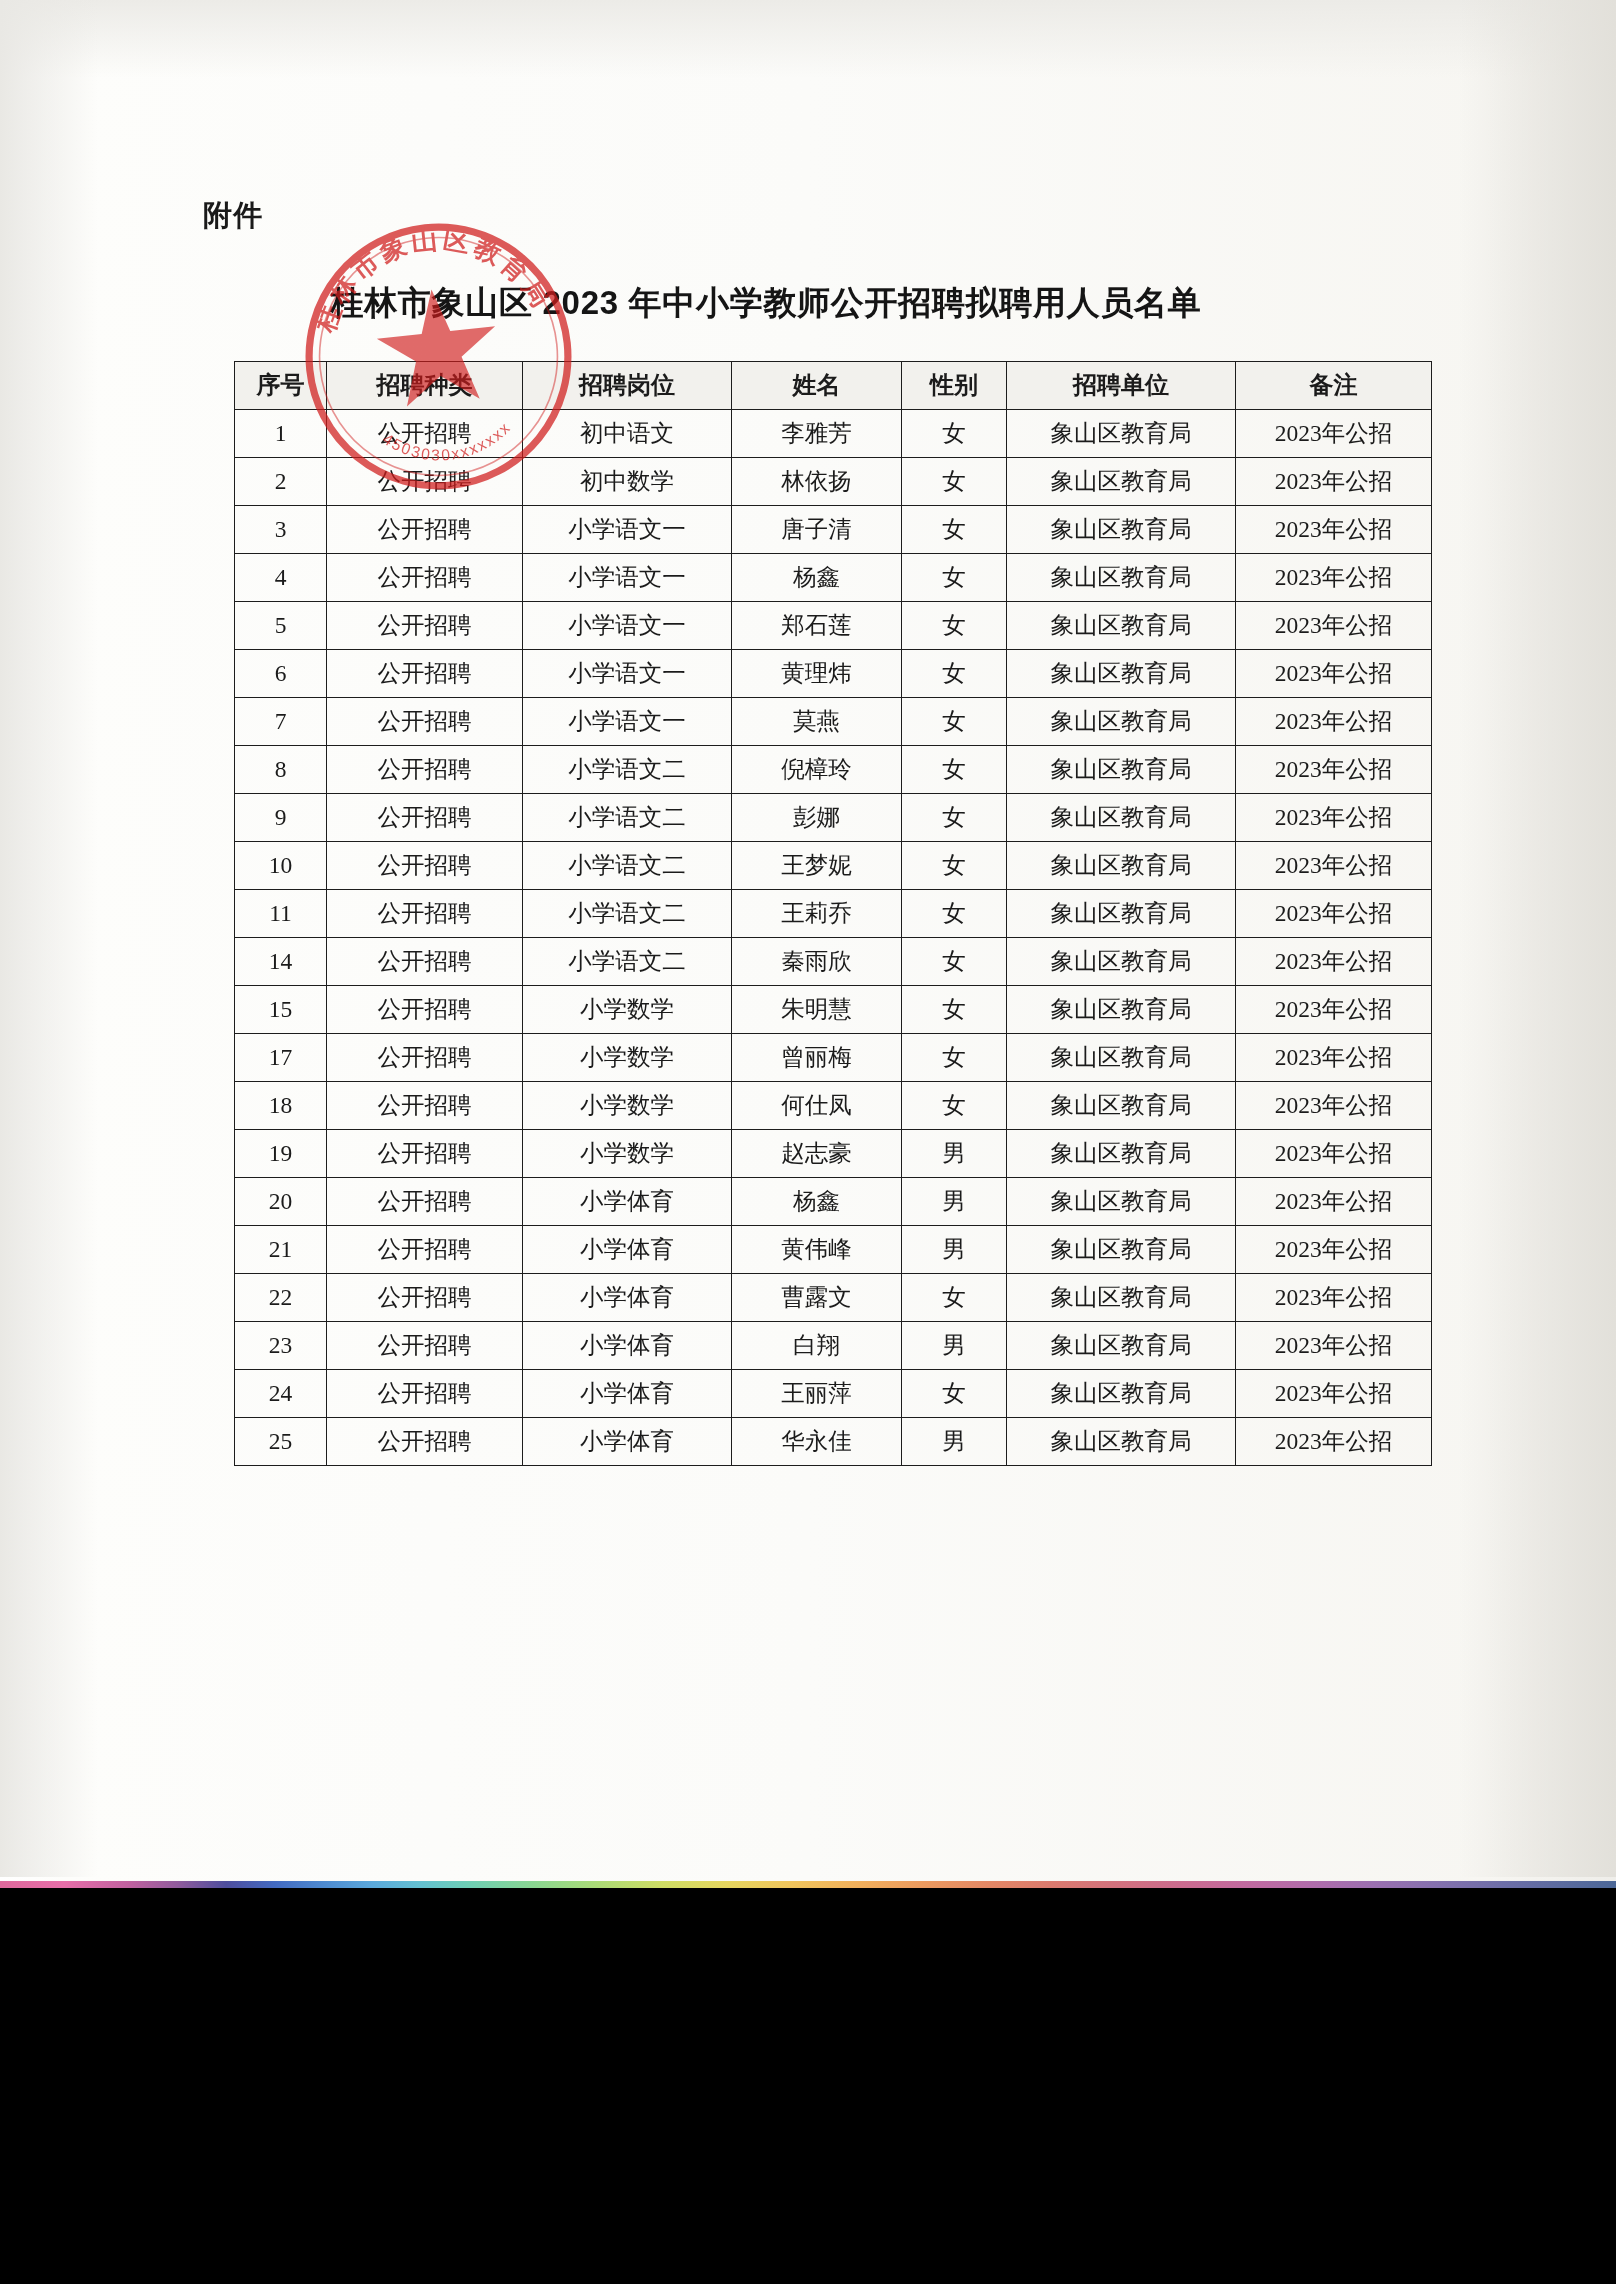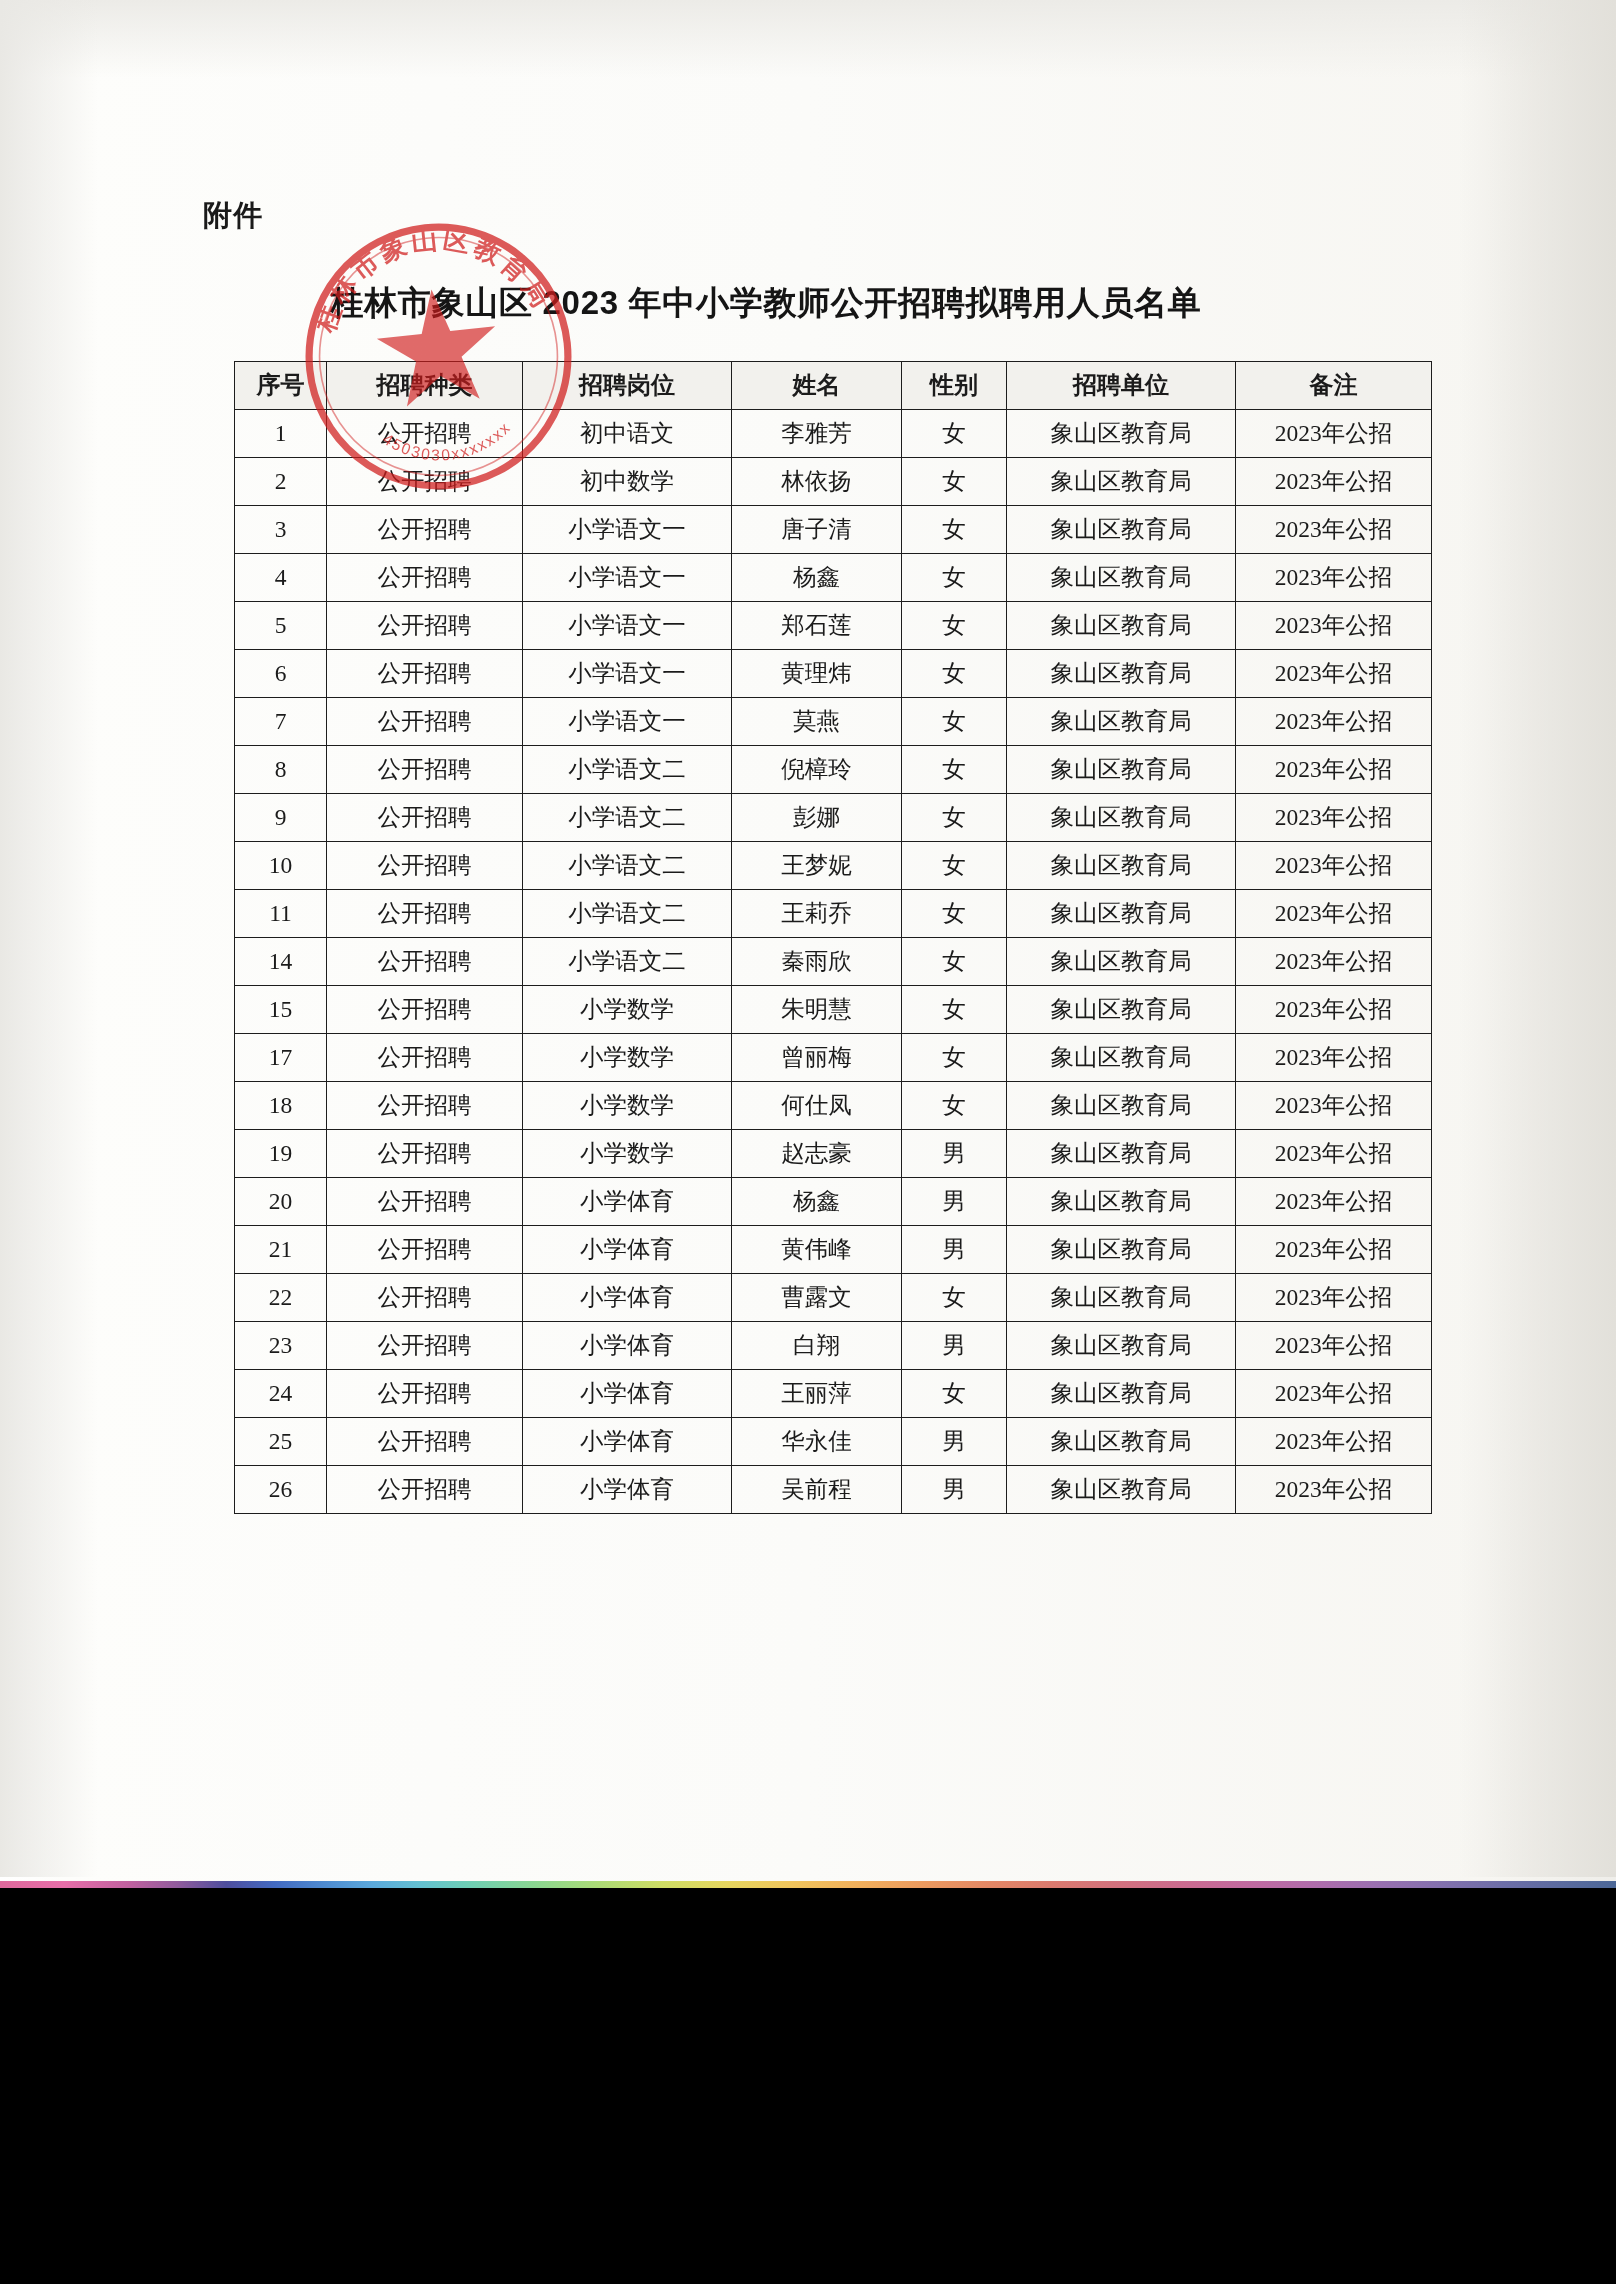--- a/index.html
+++ b/index.html
@@ -386,29 +386,20 @@
             </tr>
             <tr>
               <td>25</td>
               <td>公开招聘</td>
               <td>小学体育</td>
               <td>华永佳</td>
               <td>男</td>
               <td>象山区教育局</td>
               <td>2023年公招</td>
             </tr>
-            <tr>
-              <td>26</td>
-              <td>公开招聘</td>
-              <td>小学体育</td>
-              <td>吴前程</td>
-              <td>男</td>
-              <td>象山区教育局</td>
-              <td>2023年公招</td>
-            </tr>
           </tbody>
       </table>
 
       <div class="seal">
         <svg width="281" height="281" viewBox="0 0 430 430" xmlns="http://www.w3.org/2000/svg">
           <g transform="rotate(-6 215 215)" opacity="0.72">
             <circle cx="215" cy="215" r="198" fill="none" stroke="#d01c1c" stroke-width="11"></circle>
             <circle cx="215" cy="215" r="182" fill="none" stroke="#d01c1c" stroke-width="2.5" opacity="0.65"></circle>
             <path d="M215 112 L237 178 L306 178 L250 219 L271 286 L215 245 L159 286 L180 219 L124 178 L193 178 Z" fill="#d01c1c" opacity="0.9"></path>
             <path id="sealArcTop" d="M 50 215 A 165 165 0 0 1 380 215" fill="none"></path>

